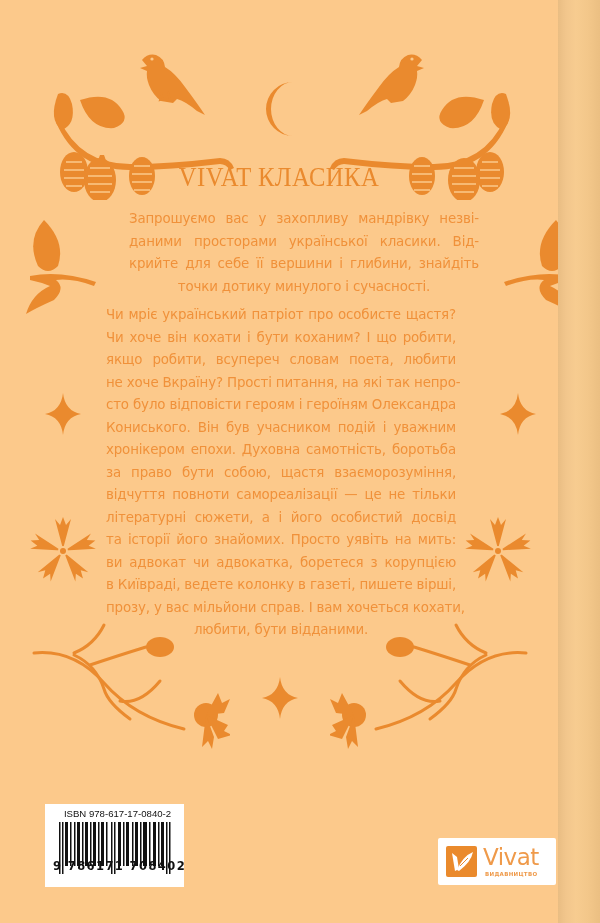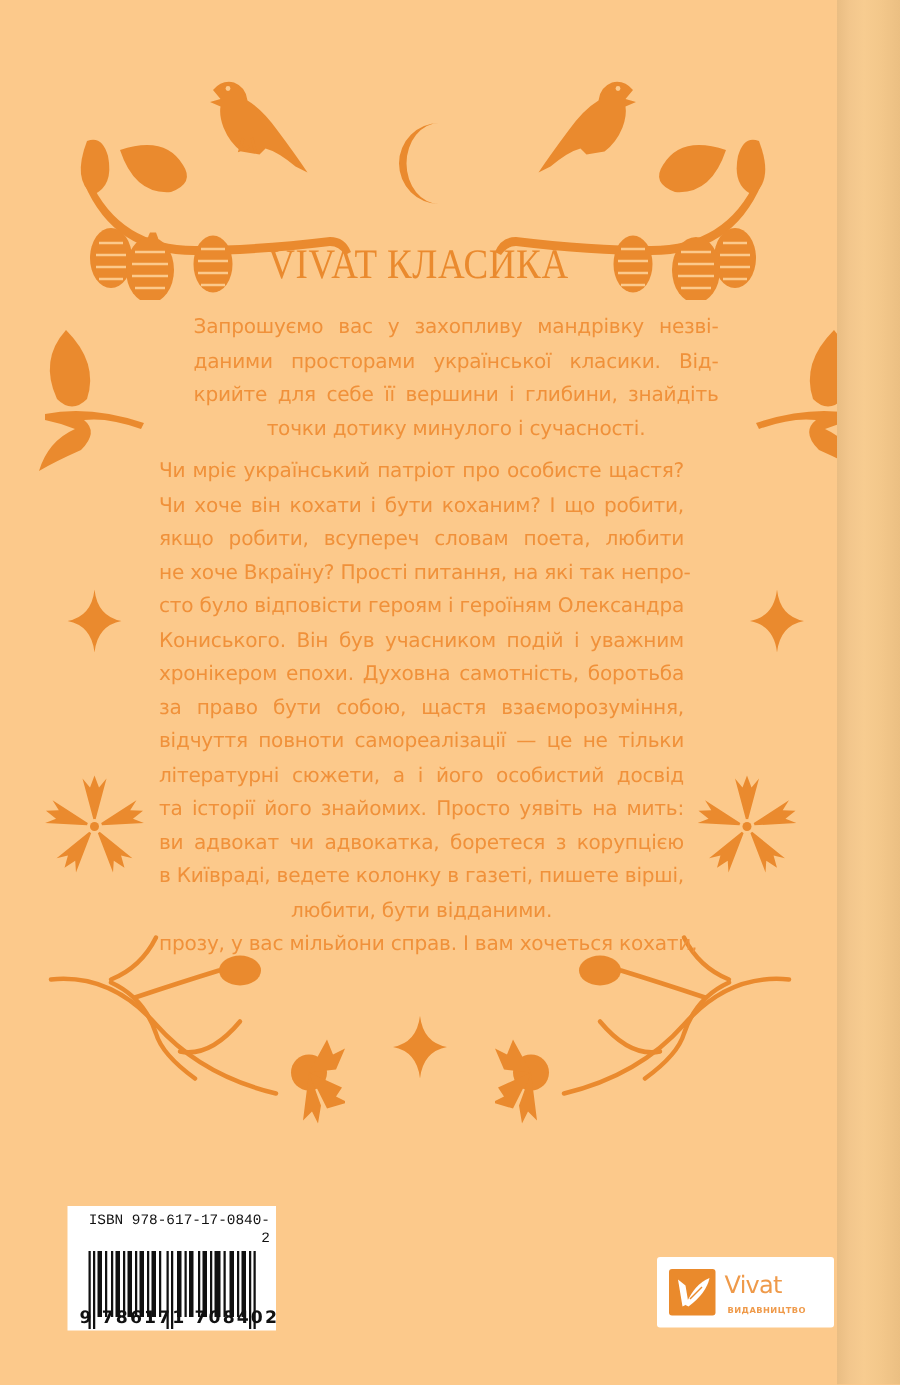--- a/index.html
+++ b/index.html
@@ -28,40 +28,40 @@
     }
     .intro { top: 208px; margin-left: 23px; }
     .body-text { top: 304px; }
     .line { display: block; text-align: justify; text-align-last: justify; white-space: nowrap; }
     .line.last { text-align-last: center; }
     .barcode-box {
       position: absolute; left: 45px; top: 804px; width: 139px; height: 83px;
       background: #ffffff; padding: 4px 4px 2px 4px;
     }
     .isbn-text {
-      font-family: Liberation Mono, monospace; font-size: 9.6px; color: #111;
-      text-align: right; letter-spacing: 0px; line-height: 12px; padding-left: 6px;
+      font-family: Liberation Sans, sans-serif; font-size: 9.6px; color: #111;
+      text-align: center; letter-spacing: 0px; line-height: 12px; padding-left: 6px;
     }
     .bars { position: relative; height: 52px; margin-top: 2px; }
     .barcode-digits {
       position: absolute; left: 4px; bottom: 2px; width: 131px;
       font-family: "DejaVu Sans", sans-serif; font-size: 11.5px; color: #111;
       letter-spacing: 1.4px; line-height: 12px; white-space: pre; font-weight: bold;
     }
     .logo-box {
       position: absolute; left: 438px; top: 838px; width: 118px; height: 47px;
       background: #ffffff; border-radius: 2px;
     }
     .logo-mark {
       position: absolute; left: 8px; top: 8px; width: 31px; height: 31px;
       background: #ea8a2c; border-radius: 2px;
     }
     .logo-name {
       position: absolute; left: 45px; top: 6px;
-      font-family: "DejaVu Sans", sans-serif; font-size: 16px; font-weight: normal;
+      font-family: "DejaVu Sans", sans-serif; font-size: 23px; font-weight: normal;
       color: #ef9a4a; letter-spacing: -0.5px; line-height: 26px;
     }
     .logo-sub {
       position: absolute; left: 47px; top: 33px;
       font-family: "DejaVu Sans", sans-serif; font-size: 5.5px; font-weight: bold;
       color: #ef9a4a; letter-spacing: 0.3px;
     }
   </style>
 </head>
 <body>
@@ -221,22 +221,22 @@
     <span class="line">не хоче Вкраїну? Прості питання, на які так непро-</span>
     <span class="line">сто було відповісти героям і героїням Олександра</span>
     <span class="line">Кониського. Він був учасником подій і уважним</span>
     <span class="line">хронікером епохи. Духовна самотність, боротьба</span>
     <span class="line">за право бути собою, щастя взаєморозуміння,</span>
     <span class="line">відчуття повноти самореалізації — це не тільки</span>
     <span class="line">літературні сюжети, а і його особистий досвід</span>
     <span class="line">та історії його знайомих. Просто уявіть на мить:</span>
     <span class="line">ви адвокат чи адвокатка, боретеся з корупцією</span>
     <span class="line">в Київраді, ведете колонку в газеті, пишете вірші,</span>
+    <span class="line">прозу, у вас мільйони справ. І вам хочеться кохати,</span>
     <span class="line last">любити, бути відданими.</span>
-    <span class="line">прозу, у вас мільйони справ. І вам хочеться кохати,</span>
   </div>
 
   <div class="barcode-box">
     <div class="isbn-text">ISBN 978-617-17-0840-2</div>
     <div class="bars">
       <svg width="131" height="52" viewBox="0 0 131 52">
         <g fill="#111">
           <rect x="10" y="0" width="1.5" height="52"></rect>
           <rect x="13" y="0" width="1.5" height="52"></rect>
           <rect x="16" y="0" width="3" height="44"></rect>

